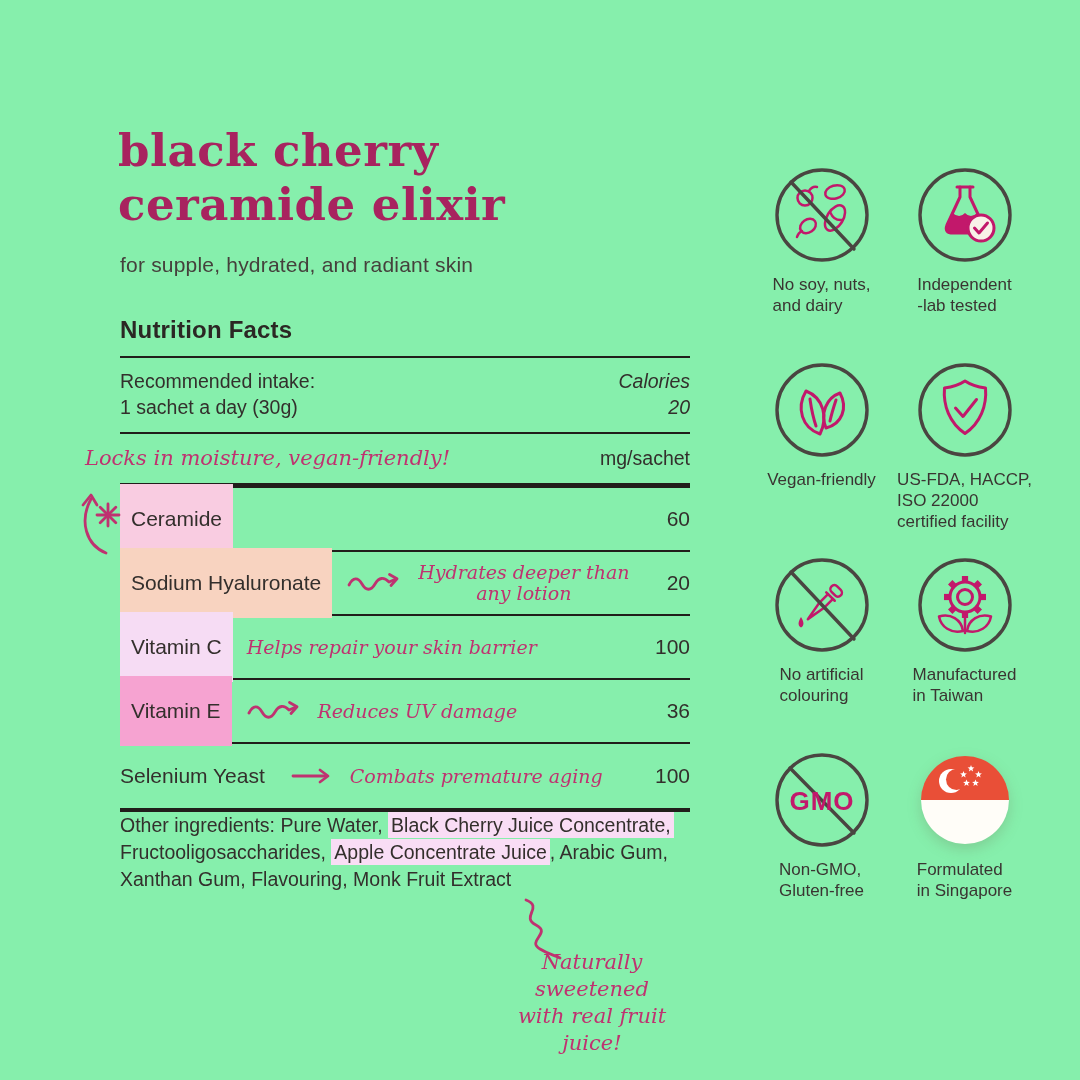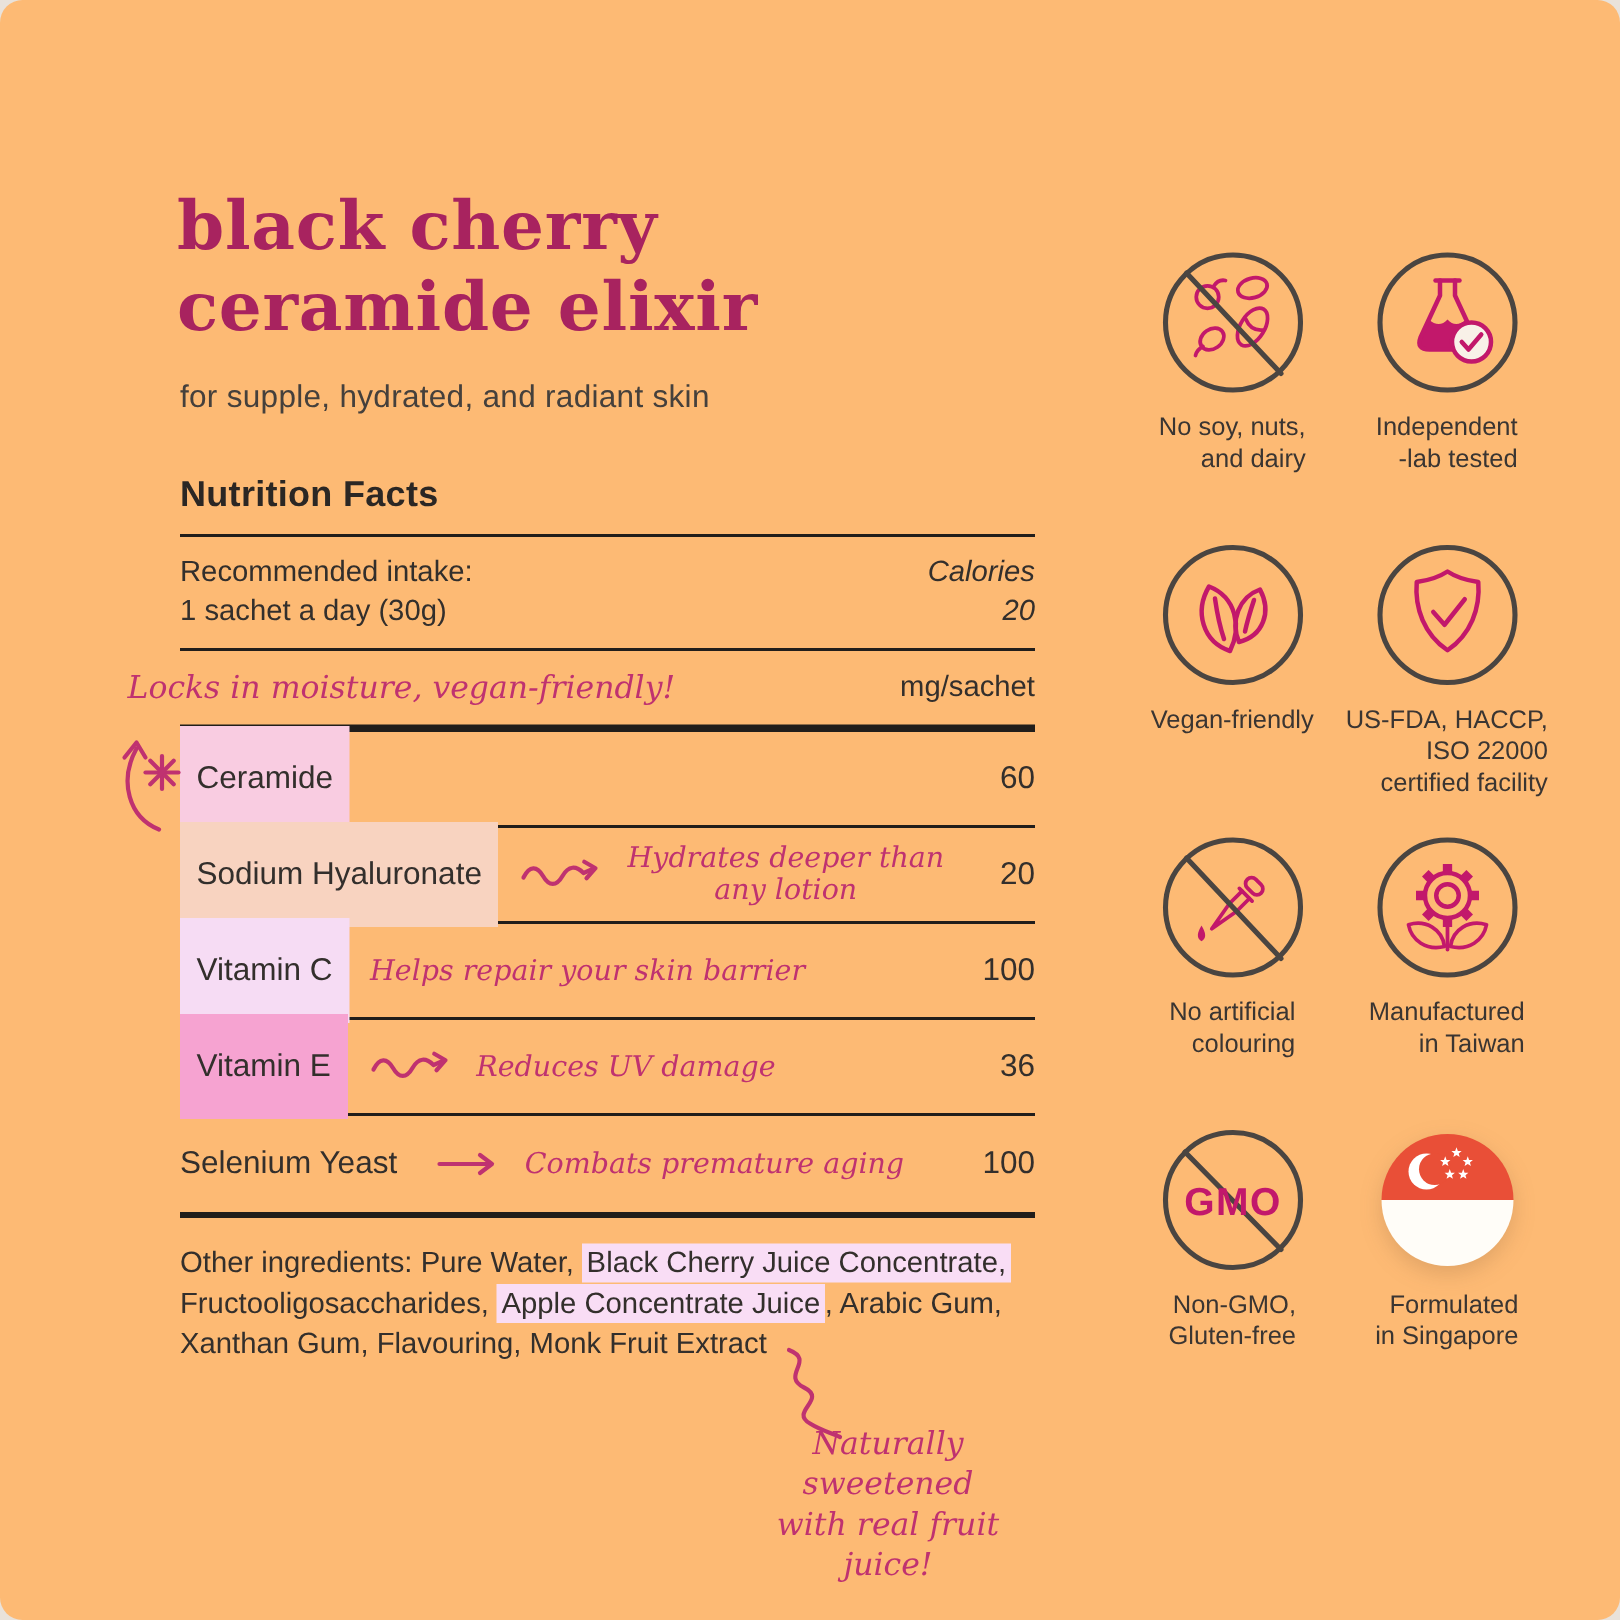--- a/index.html
+++ b/index.html
@@ -1,20 +1,20 @@
 <!DOCTYPE html>
 <html><head>
 <meta charset="utf-8">
 <style>
   * { margin:0; padding:0; box-sizing:border-box; }
   html,body { background:#e9e2da; }
   .canvas {
     position:relative; width:1080px; height:1080px; margin:0 auto;
-    background:#fdba74; overflow:hidden;
-    font-family:"Liberation Sans", sans-serif; color:#3a3633;border-radius:15px;
+    background:#86efac; overflow:hidden;
+    font-family:"Liberation Sans", sans-serif; color:#3a3633;
   }
   
   .title {
     position:absolute; left:118px; top:124px;
     font-family:"DejaVu Serif", serif; font-weight:700;
     font-size:45px; line-height:54px; color:#a8235f; letter-spacing:0.5px;
   }
   .title span { display:block; }
   .subtitle {
     position:absolute; left:120px; top:253px;
@@ -38,32 +38,32 @@
   .nname { font-size:21px; color:#332f2c; padding:23px 11px; white-space:nowrap; }
   .hl1 { background:#f9cce1; }
   .hl2 { background:#f8d3c0; }
   .hl3 { background:#f6dcf4; }
   .hl4 { background:#f6a3d1; }
   .nohl { padding-left:0; }
   .val { margin-left:auto; font-size:21px; color:#332f2c; }
   .anno { font-size:19px; line-height:21px; }
   .anno .ln { display:block; text-align:center; }
   .arrow-svg { flex:none; }
-  .ingredients { margin-top:17px; font-size:19.5px; line-height:27px; color:#332f2c; width:570px; }
+  .ingredients { font-size:19.5px; line-height:27px; color:#332f2c; width:570px; }
   .ihl { background:#f9ddf5; padding:2px 3px; }
   
   .deco { position:absolute; }
   .sweet-note { position:absolute; left:490px; top:949px; width:204px; text-align:center; font-size:21px; line-height:27px; }
   .sweet-note span { display:block; }
   
   .badges {
     position:absolute; left:750px; top:167px;
     display:grid; grid-template-columns:143px 143px; grid-auto-rows:195px;
   }
-  .badge { display:flex; flex-direction:column; align-items:center; text-align:right; }
+  .badge { display:flex; flex-direction:column; align-items:center; text-align:left; }
   .badge-circle { width:96px; height:96px; display:block; margin-bottom:11px; }
   .badge-label { font-size:17px; line-height:21px; color:#3a3532; }
   .badge-label .bl { display:block; }
   
   .ring  { fill:none; stroke:#4a4541; stroke-width:3.4; }
   .slash { fill:none; stroke:#4a4541; stroke-width:3.4; stroke-linecap:round; }
   .mg  { fill:none; stroke:#c2186b; stroke-width:3; stroke-linecap:round; stroke-linejoin:round; }
   .mg2 { fill:none; stroke:#c2186b; stroke-width:2.5; stroke-linecap:round; stroke-linejoin:round; }
   .mgfill { fill:#c2186b; stroke:none; }
   .teeth { fill:none; stroke:#c2186b; stroke-width:6.2; stroke-linecap:butt; }

